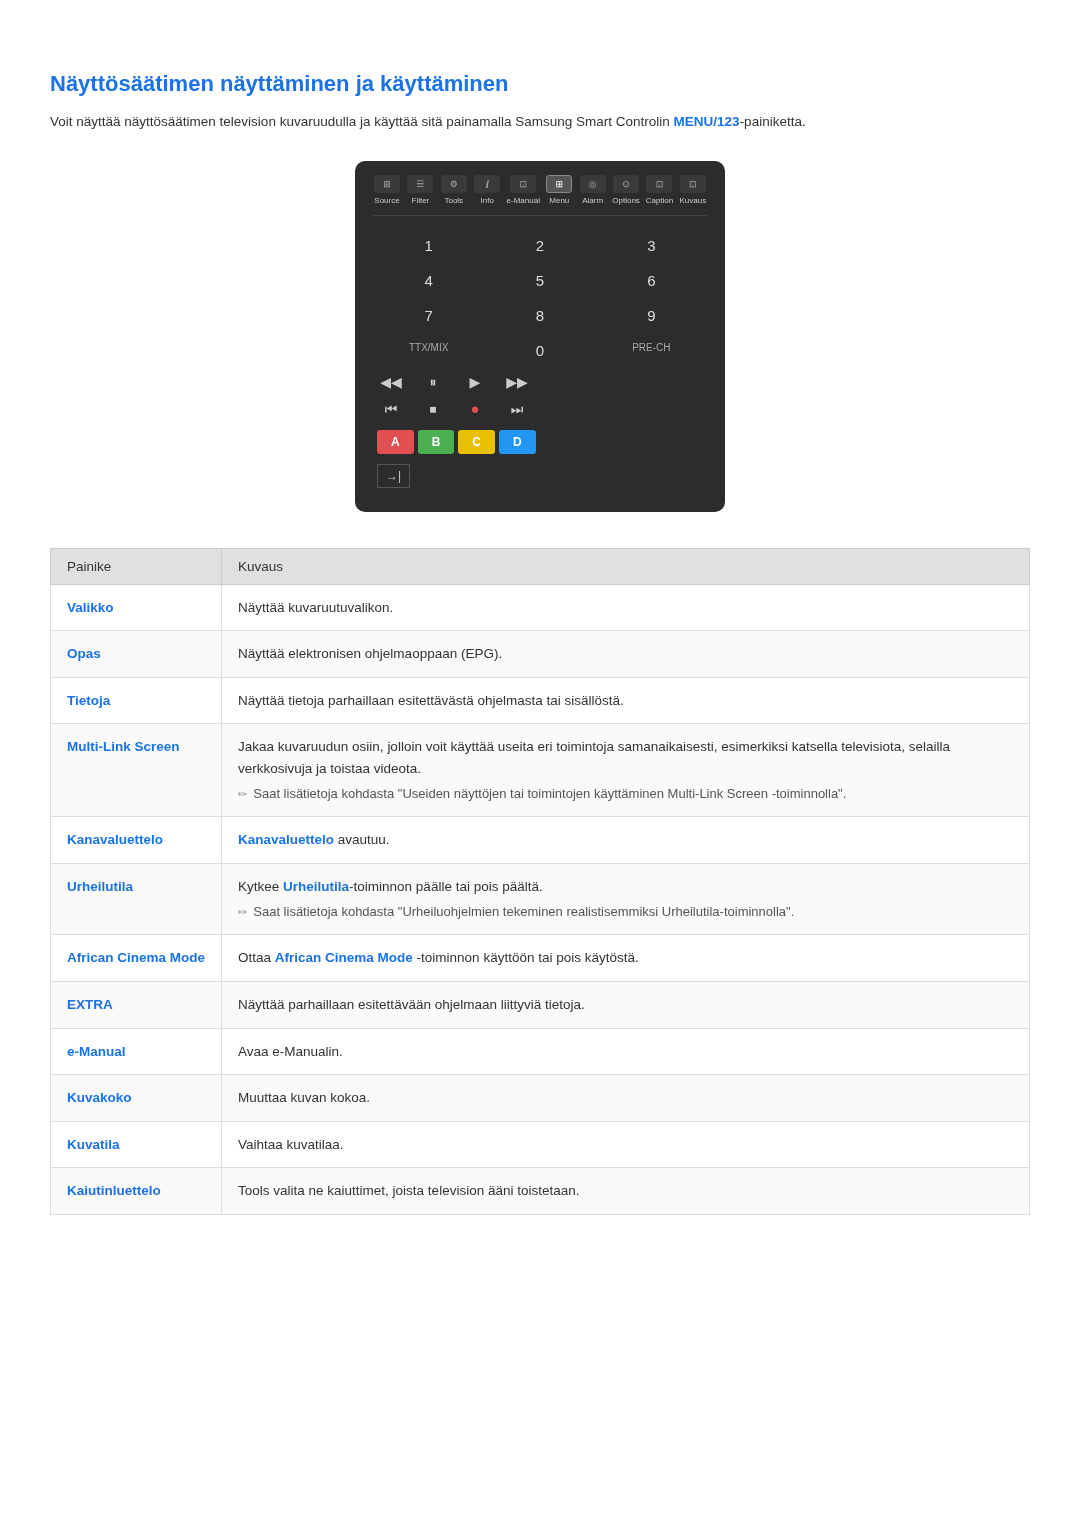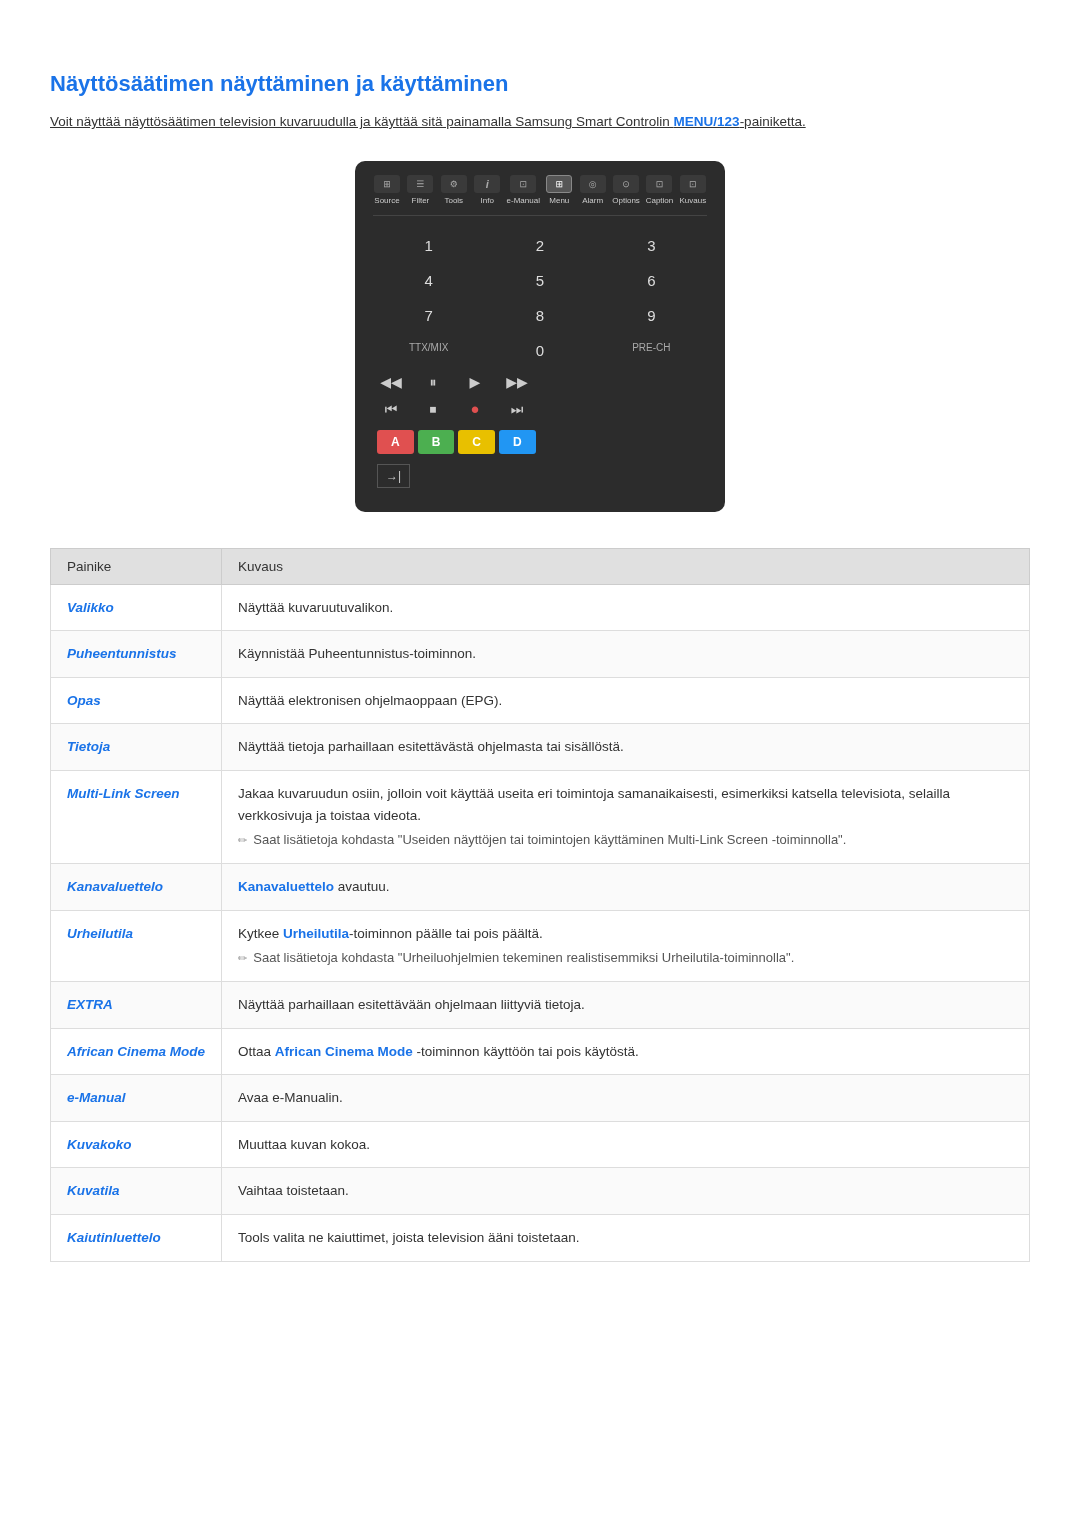--- a/index.html
+++ b/index.html
@@ -18,21 +18,20 @@
       font-weight: bold;
       margin-bottom: 14px;
       margin-top: 31px;
     }
 
     .intro-text {
       font-size: 13.5px;
       color: #333;
       margin-bottom: 28px;
       line-height: 1.6;
-      text-decoration: underline;
     }
 
     .intro-text strong {
       color: #1a73e8;
       font-weight: bold;
     }
 
     
     .remote-container {
       display: flex;
@@ -188,21 +187,20 @@
       padding: 12px 16px;
       border: 1px solid #ddd;
       line-height: 1.6;
     }
 
     .td-key {
       color: #1a73e8;
       font-weight: bold;
       white-space: nowrap;
       width: 160px;
-      font-style: italic;
     }
 
     .td-val {
       color: #333;
     }
 
     .td-val .highlight {
       color: #1a73e8;
       font-weight: bold;
     }
@@ -326,61 +324,57 @@
       <th>Painike</th>
       <th>Kuvaus</th>
     </tr>
   </thead>
   <tbody id="table-body">
   <tr>
         <td class="td-key">Valikko</td>
         <td class="td-val">Näyttää kuvaruutuvalikon.</td>
       </tr>
       <tr>
-        <td class="td-key">Puheentunnistus</td>
-        <td class="td-val">Käynnistää Puheentunnistus-toiminnon.</td>
-      </tr>
-      <tr>
         <td class="td-key">Opas</td>
         <td class="td-val">Näyttää elektronisen ohjelmaoppaan (EPG).</td>
       </tr>
       <tr>
         <td class="td-key">Tietoja</td>
         <td class="td-val">Näyttää tietoja parhaillaan esitettävästä ohjelmasta tai sisällöstä.</td>
       </tr>
       <tr>
         <td class="td-key">Multi-Link Screen</td>
         <td class="td-val">Jakaa kuvaruudun osiin, jolloin voit käyttää useita eri toimintoja samanaikaisesti, esimerkiksi katsella televisiota, selailla verkkosivuja ja toistaa videota.<div class="note-line">Saat lisätietoja kohdasta "Useiden näyttöjen tai toimintojen käyttäminen Multi-Link Screen -toiminnolla".</div></td>
       </tr>
       <tr>
         <td class="td-key">Kanavaluettelo</td>
         <td class="td-val"><span class="highlight">Kanavaluettelo</span> avautuu.</td>
       </tr>
       <tr>
         <td class="td-key">Urheilutila</td>
         <td class="td-val">Kytkee <span class="highlight">Urheilutila</span>-toiminnon päälle tai pois päältä.<div class="note-line">Saat lisätietoja kohdasta "Urheiluohjelmien tekeminen realistisemmiksi Urheilutila-toiminnolla".</div></td>
       </tr>
       <tr>
+        <td class="td-key">African Cinema Mode</td>
+        <td class="td-val">Ottaa <span class="highlight">African Cinema Mode</span> -toiminnon käyttöön tai pois käytöstä.</td>
+      </tr>
+      <tr>
         <td class="td-key">EXTRA</td>
         <td class="td-val">Näyttää parhaillaan esitettävään ohjelmaan liittyviä tietoja.</td>
       </tr>
       <tr>
-        <td class="td-key">African Cinema Mode</td>
-        <td class="td-val">Ottaa <span class="highlight">African Cinema Mode</span> -toiminnon käyttöön tai pois käytöstä.</td>
-      </tr>
-      <tr>
         <td class="td-key">e-Manual</td>
         <td class="td-val">Avaa e-Manualin.</td>
       </tr>
       <tr>
         <td class="td-key">Kuvakoko</td>
         <td class="td-val">Muuttaa kuvan kokoa.</td>
       </tr>
       <tr>
         <td class="td-key">Kuvatila</td>
-        <td class="td-val">Vaihtaa toistetaan.</td>
+        <td class="td-val">Vaihtaa kuvatilaa.</td>
       </tr>
       <tr>
         <td class="td-key">Kaiutinluettelo</td>
         <td class="td-val">Tools valita ne kaiuttimet, joista television ääni toistetaan.</td>
       </tr>
     </tbody>
 </table>
 
 </body></html>

